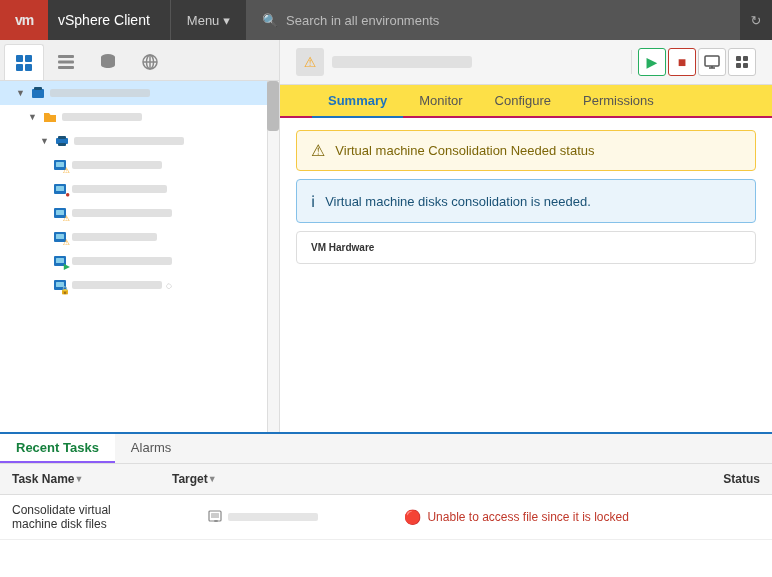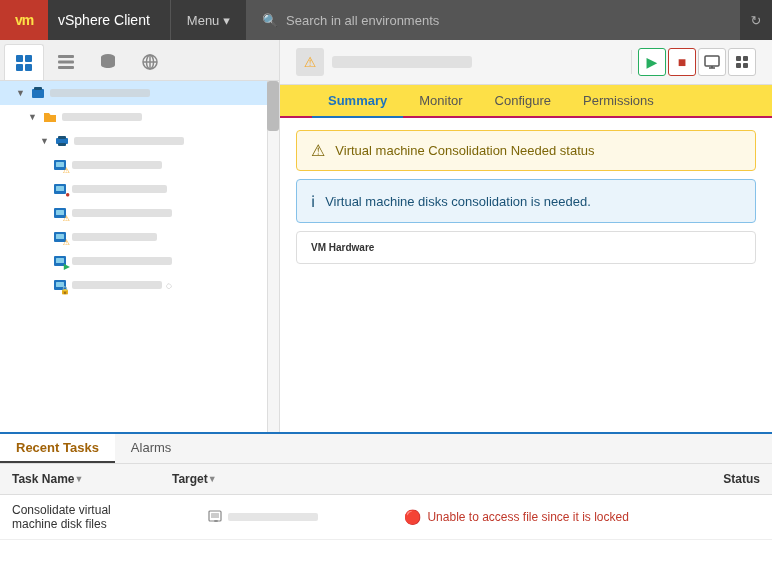--- a/index.html
+++ b/index.html
@@ -16,21 +16,21 @@
     }
     .vm-logo {
       background: #c0392b;
       width: 48px;
       height: 40px;
       display: flex;
       align-items: center;
       justify-content: center;
       font-weight: 900;
       font-size: 14px;
-      color: #fde047;
+      color: #e5e5e5;
       letter-spacing: -1px;
     }
     .app-title {
       color: white;
       font-size: 14px;
       font-weight: 400;
       padding: 0 20px 0 10px;
     }
     .menu-btn {
       color: #ccc;
@@ -284,23 +284,23 @@
       background: #f5f5f5;
     }
     .bottom-tab {
       padding: 6px 16px;
       font-size: 13px;
       cursor: pointer;
       color: #555;
     }
     .bottom-tab.active {
       background: white;
-      color: #a16207;
+      color: #15803d;
       font-weight: 600;
-      border-bottom: 2px solid #404040;
+      border-bottom: 2px solid #8b5cf6;
     }
     .bottom-content {
       flex: 1;
       display: flex;
       flex-direction: column;
     }
     .table-header {
       display: flex;
       background: #f5f5f5;
       border-bottom: 1px solid #ddd;

